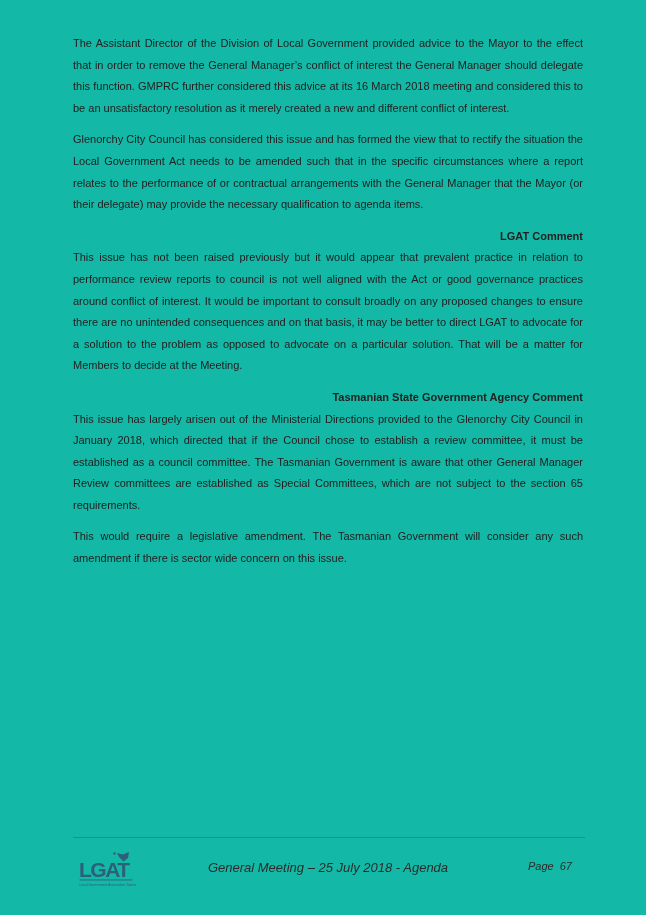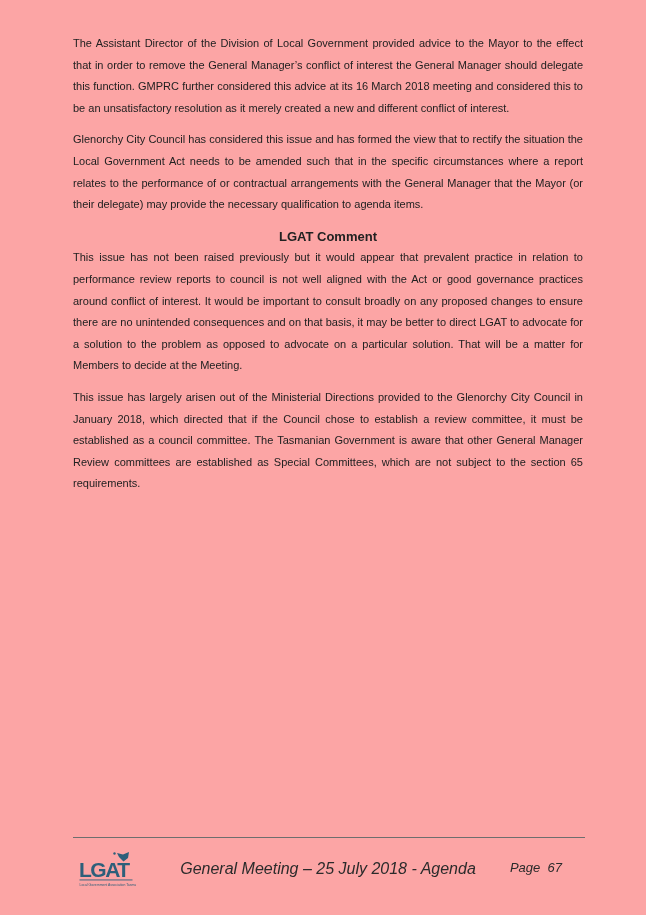--- a/index.html
+++ b/index.html
@@ -4,83 +4,85 @@
 <style>
   html, body { margin: 0; padding: 0; background: #ffffff; }
   body {
     width: 646px; height: 915px;
     font-family: "Liberation Sans", sans-serif;
     color: #212121;
   }
   .page {
     position: relative;
     width: 646px; height: 915px;
-    background: #fca5a5;
+    background: #14b8a6;
     overflow: hidden;
   }
   .doc-body {
     position: absolute;
     left: 73px; top: 33px; width: 510px;
     font-size: 11px;
     line-height: 21.6px;
     text-align: justify;
     text-justify: inter-word;
   }
   .para { margin: 0 0 10px 0; }
   .section { margin: 0; }
   .heading {
-    font-size: 13px;
+    font-size: 11px;
     font-weight: bold;
     margin: 0;
-    text-align: center;
+    text-align: right;
     line-height: 21.6px;
   }
   .footer-rule {
     position: absolute;
     left: 73px; top: 837px; width: 512px;
     border-top: 1.5px solid #6e6e6e;
     height: 0;
   }
   .logo {
     position: absolute;
     left: 79px; top: 851px;
   }
   .footer-center {
     position: absolute;
     left: 73px; top: 860px; width: 510px;
     text-align: center;
     font-style: italic;
-    font-size: 16px;
+    font-size: 13px;
     color: #2b2b2b;
   }
   .footer-page {
     position: absolute;
-    right: 84px; top: 860px;
+    right: 74px; top: 860px;
     font-style: italic;
-    font-size: 13px;
+    font-size: 11px;
     color: #2b2b2b;
     white-space: pre;
   }
 </style>
 </head>
 <body>
 
 <div class="page">
 
   <div class="doc-body">
     <p class="para">The Assistant Director of the Division of Local Government provided advice to the Mayor to the effect that in order to remove the General Manager’s conflict of interest the General Manager should delegate this function.  GMPRC further considered this advice at its 16 March 2018 meeting and considered this to be an unsatisfactory resolution as it merely created a new and different conflict of interest.</p>
     <p class="para">Glenorchy City Council has considered this issue and has formed the view that to rectify the situation the Local Government Act needs to be amended such that in the specific circumstances where a report relates to the performance of or contractual arrangements with the General Manager that the Mayor (or their delegate) may provide the necessary qualification to agenda items.</p>
 
     <div class="section">
       <h2 class="heading">LGAT Comment</h2>
       <p class="para">This issue has not been raised previously but it would appear that prevalent practice in relation to performance review reports to council is not well aligned with the Act or good governance practices around conflict of interest.  It would be important to consult broadly on any proposed changes to ensure there are no unintended consequences and on that basis, it may be better to direct LGAT to advocate for a solution to the problem as opposed to advocate on a particular solution.  That will be a matter for Members to decide at the Meeting.</p>
     </div>
 
     <div class="section">
+      <h2 class="heading">Tasmanian State Government Agency Comment</h2>
       <p class="para">This issue has largely arisen out of the Ministerial Directions provided to the Glenorchy City Council in January 2018, which directed that if the Council chose to establish a review committee, it must be established as a council committee. The Tasmanian Government is aware that other General Manager Review committees are established as Special Committees, which are not subject to the section 65 requirements.</p>
+      <p class="para">This would require a legislative amendment. The Tasmanian Government will consider any such amendment if there is sector wide concern on this issue.</p>
     </div>
   </div>
 
   <div class="footer-rule"></div>
 
   <svg class="logo" width="57" height="42" viewBox="0 0 57 42" xmlns="http://www.w3.org/2000/svg">
     <text x="0" y="26" font-family="Liberation Sans, sans-serif" font-size="21" font-weight="bold" letter-spacing="-1.5" fill="#2d5f7a">LGAT</text>
     <path d="M38 2 L44 3.5 L50 1 L49 7 L44.5 10.5 L40 6 Z" fill="#2d5f7a"></path>
     <circle cx="35.5" cy="2.5" r="1.2" fill="#2d5f7a"></circle>
     <rect x="0.5" y="28.5" width="53" height="0.9" fill="#2d5f7a"></rect>

